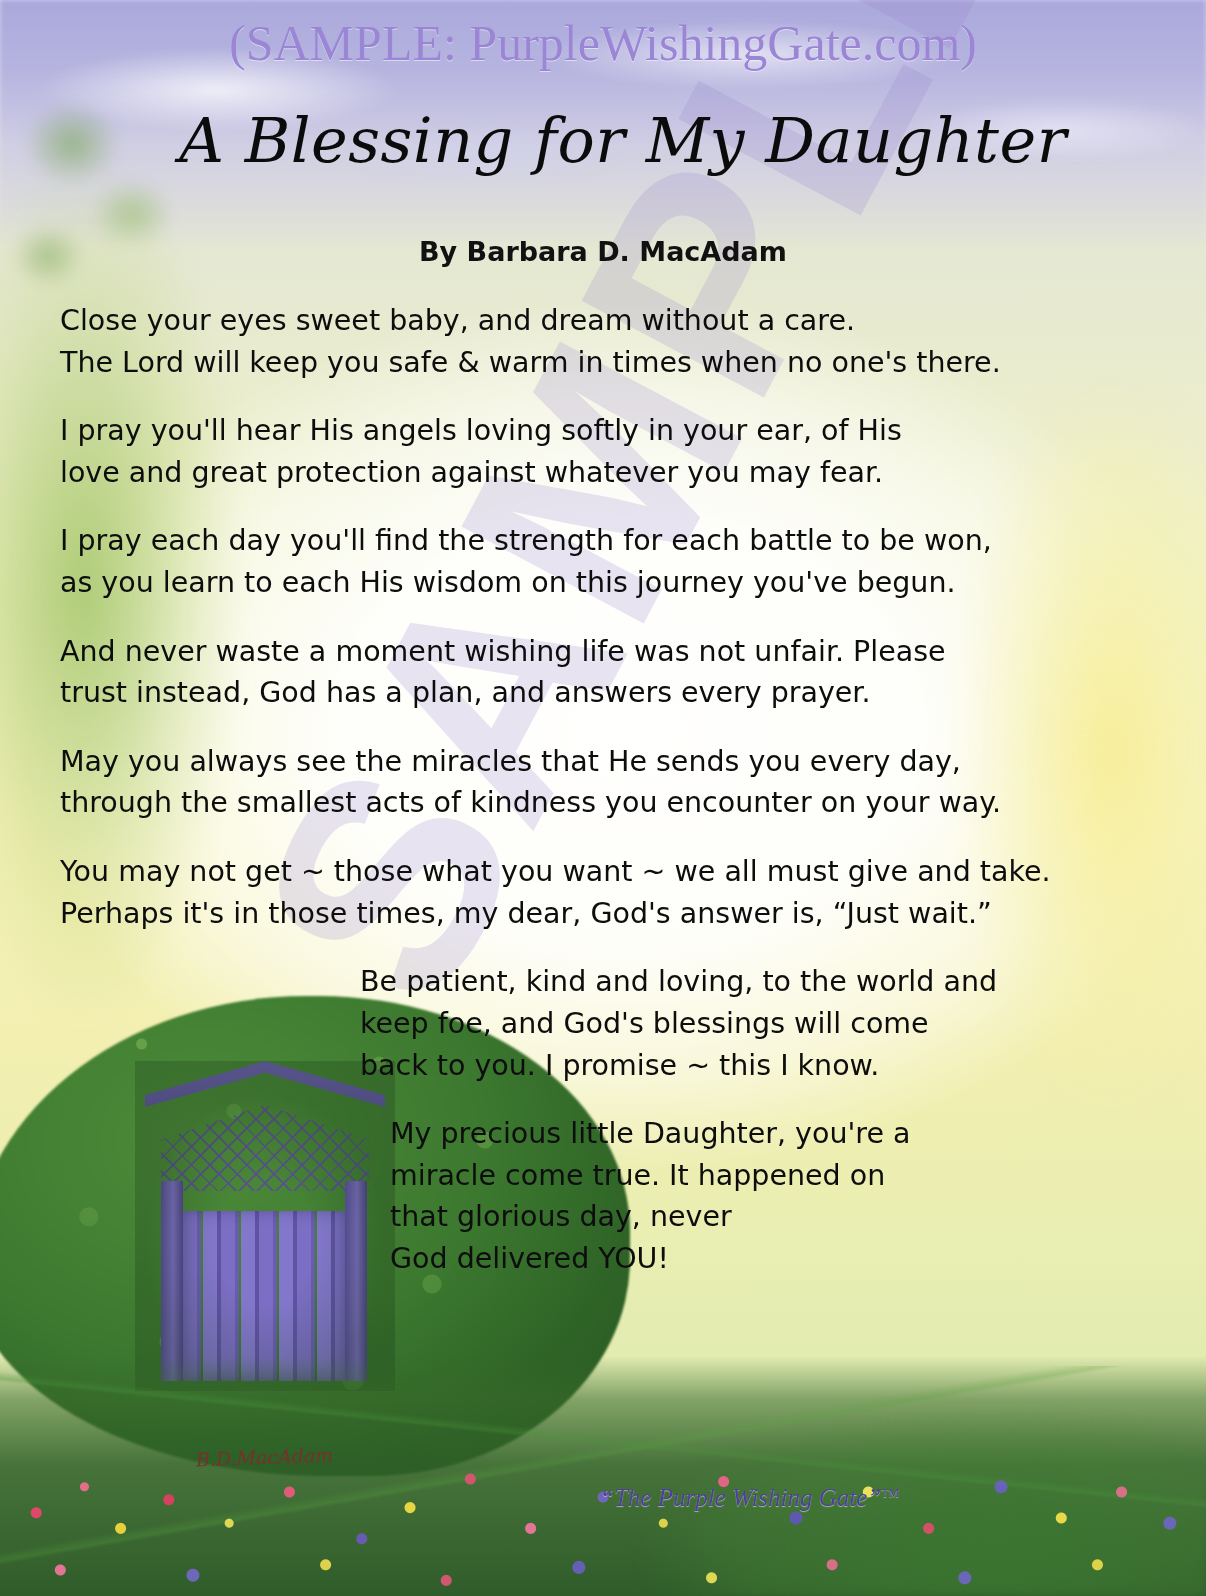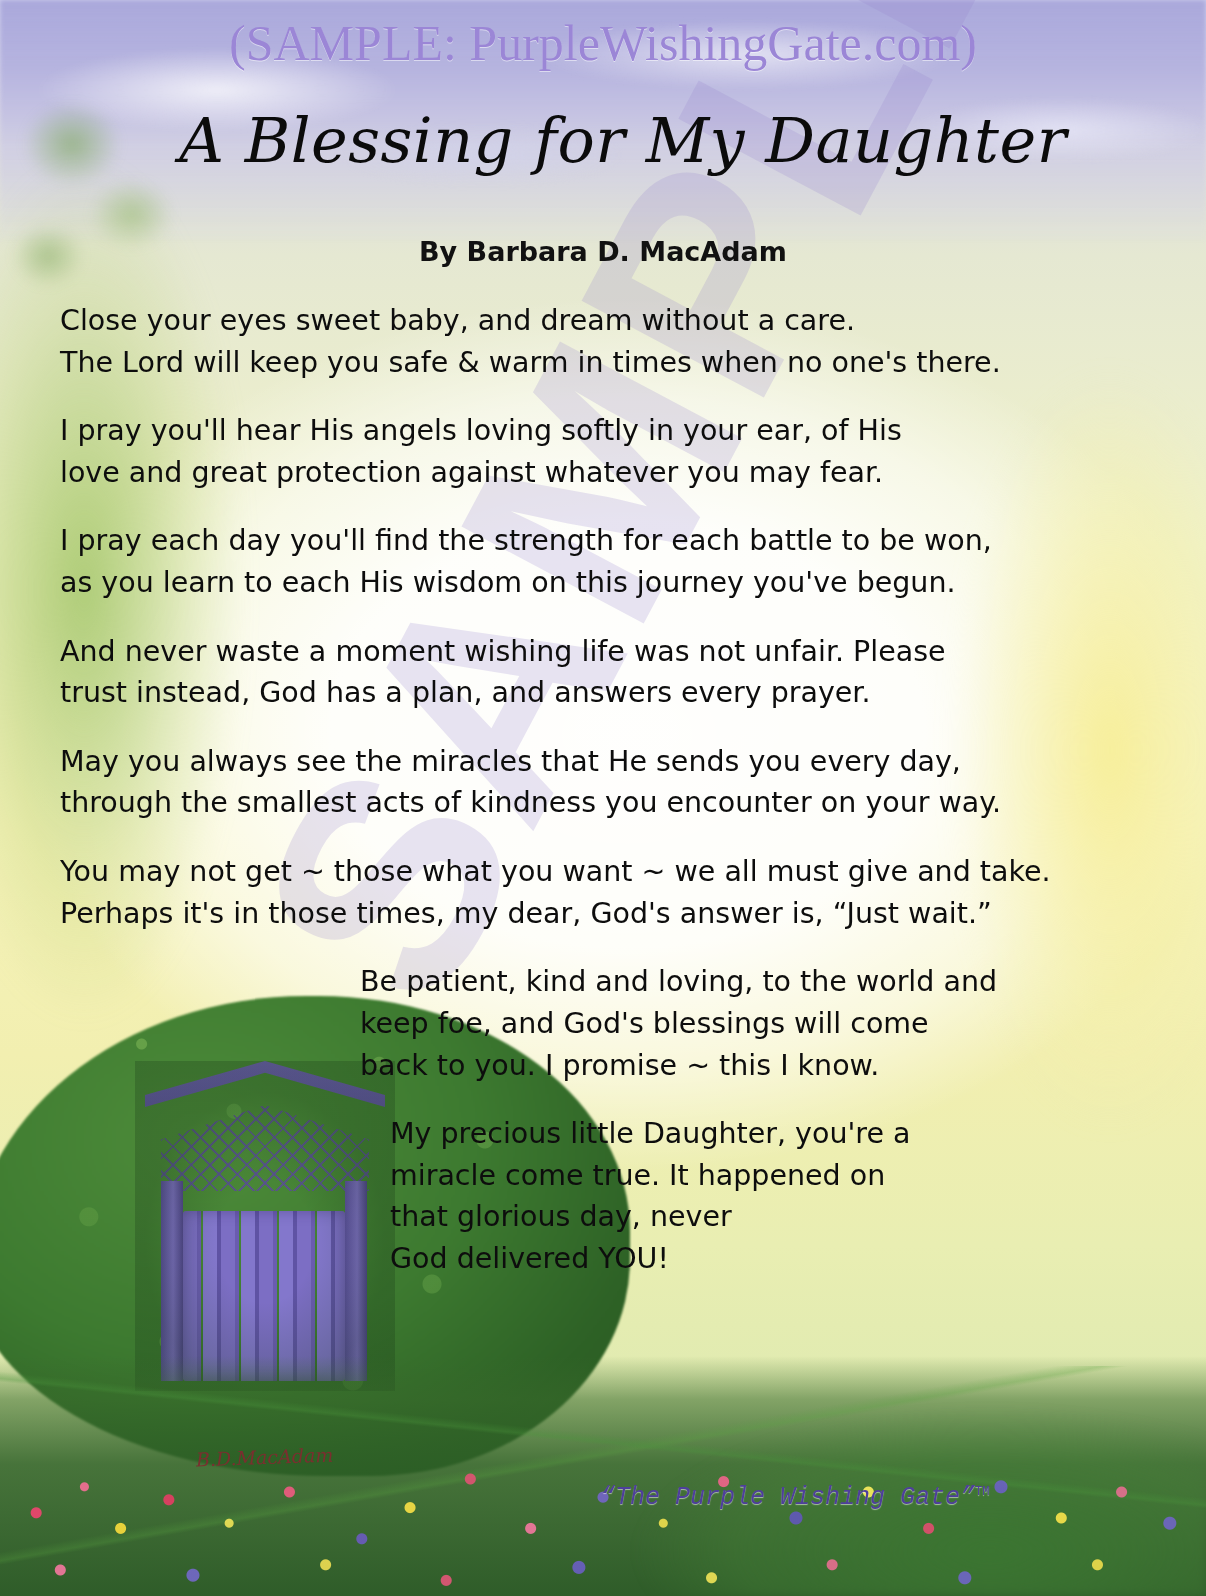--- a/index.html
+++ b/index.html
@@ -262,21 +262,21 @@
     left: 196px; bottom: 128px;
     font-family: "DejaVu Serif", serif;
     font-style: italic;
     font-size: 19px;
     color: #7a2f2f;
     transform: rotate(-2deg);
   }
   .brand {
     position: absolute;
     left: 600px; bottom: 84px;
-    font-family: Liberation Mono, monospace;
+    font-family: Liberation Serif, serif;
     font-size: 25px;
     font-style: italic;
     color: #4e3f9b;
     text-shadow: 0 1px 1px rgba(255,255,255,0.55);
     white-space: nowrap;
   }
   .brand .tm {
     font-size: 12px;
     vertical-align: super;
     font-style: normal;

